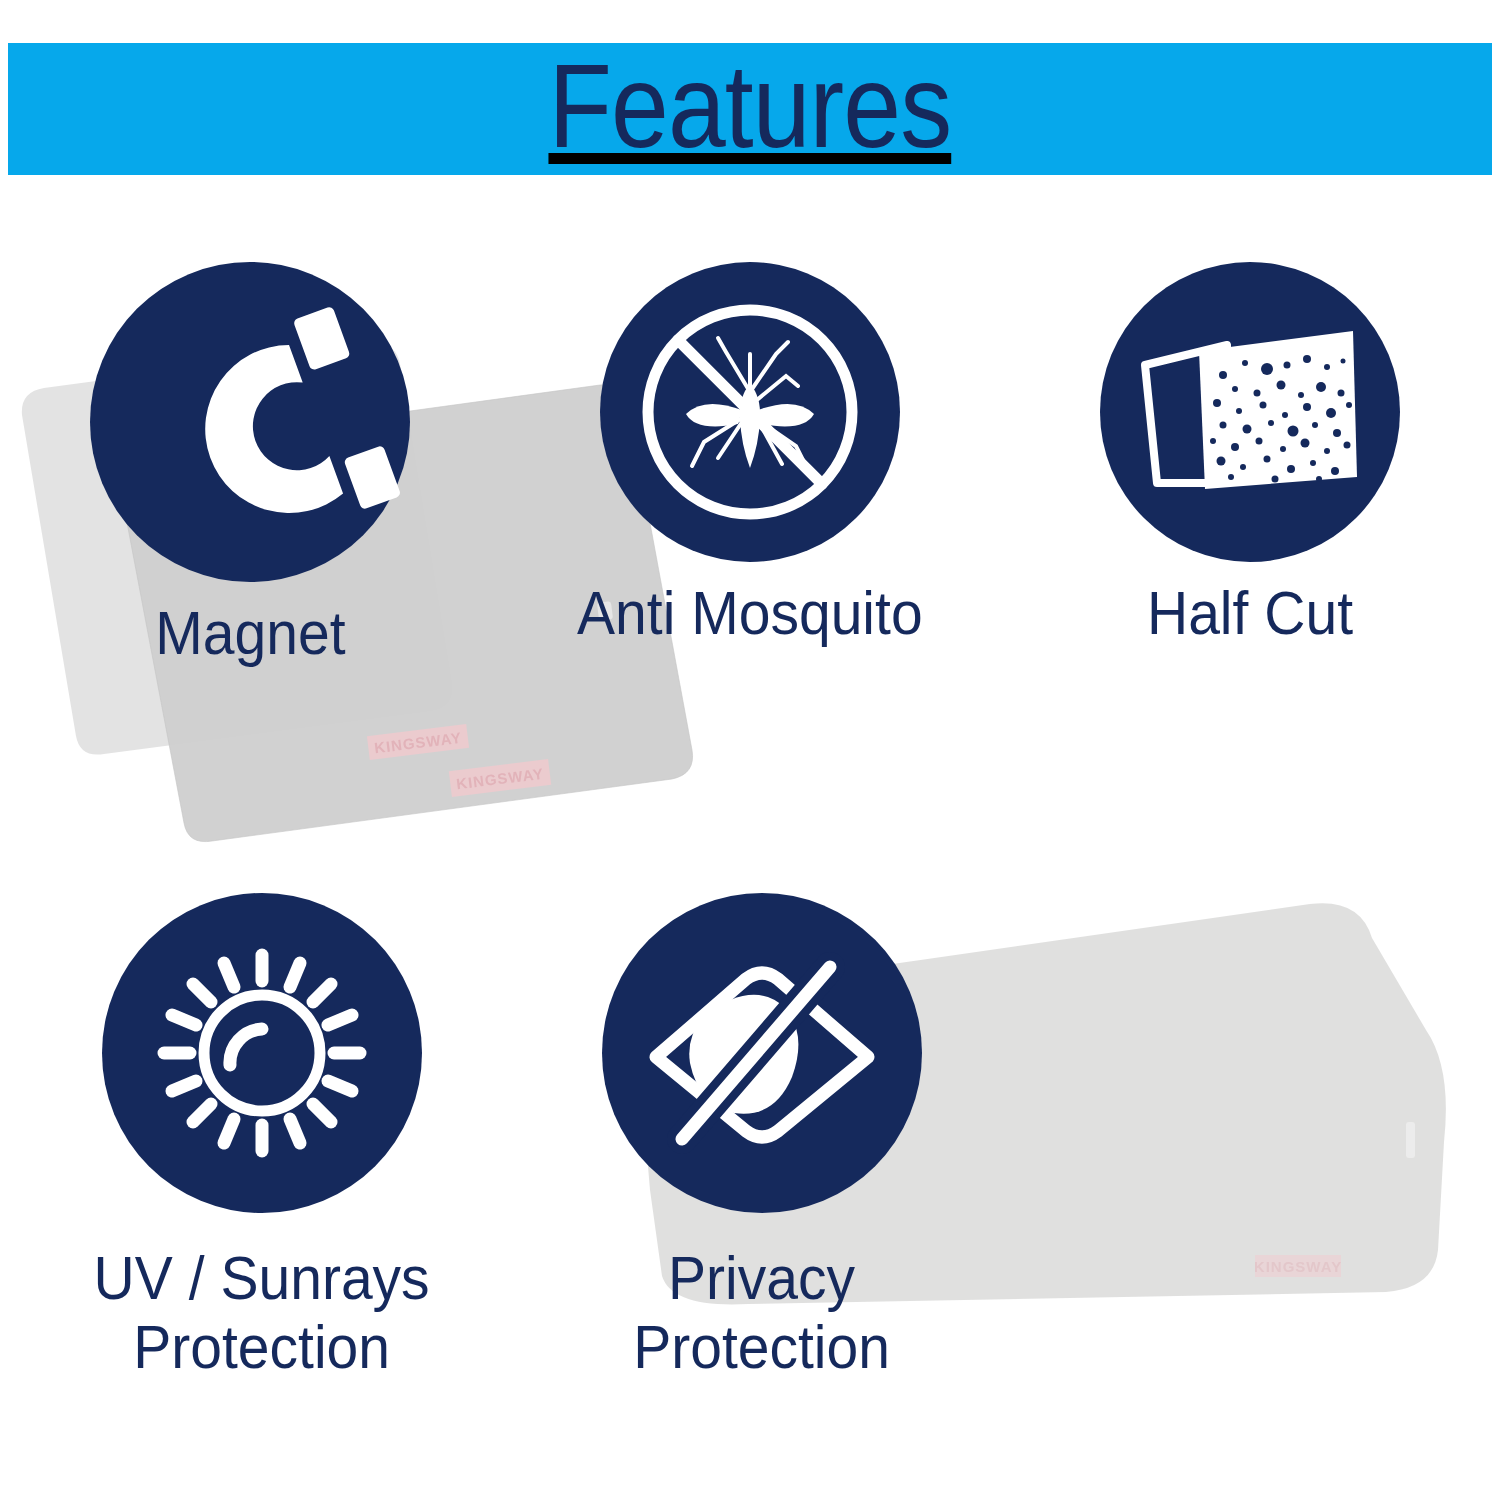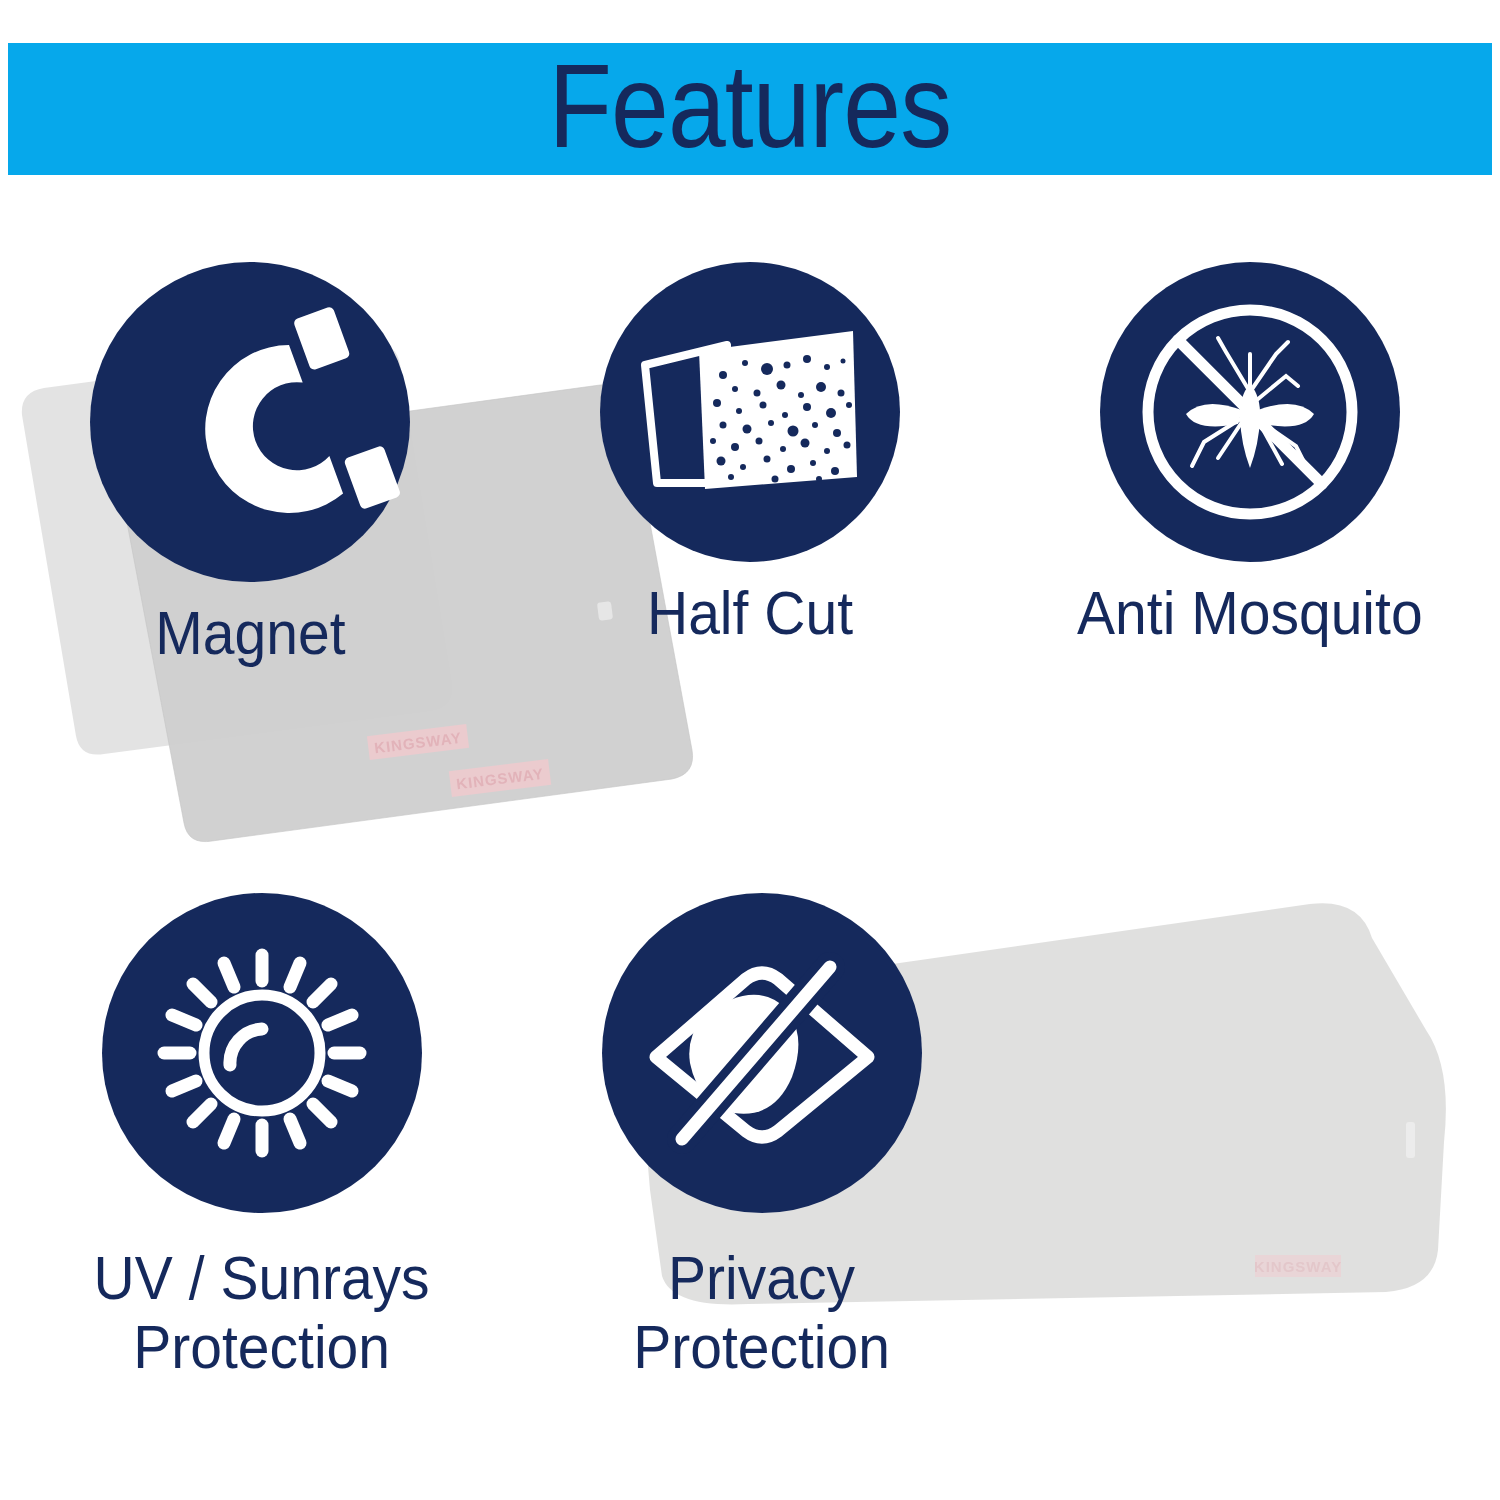--- a/index.html
+++ b/index.html
@@ -20,20 +20,21 @@
     position: absolute;
     left: 8px;
     top: 43px;
     width: 1484px;
     height: 132px;
     background: #06a8eb;
     display: flex;
     align-items: center;
     justify-content: center;
     z-index: 5;
+    text-decoration: underline;
   }
   #page-title {
     font-family: "Liberation Sans Narrow", "Liberation Sans", sans-serif;
     font-size: 118px;
     line-height: 1;
     font-weight: 400;
     color: #15295c;
     letter-spacing: -1px;
     transform: scaleX(0.88);
     transform-origin: center;
@@ -151,20 +152,49 @@
           <path d="M168,46 L168,86 A44,44 0 1 0 168,164 L168,204
                    A84,84 0 1 1 168,46 Z" fill="#ffffff"></path>
 
           <rect x="180" y="24" width="42" height="54" rx="5" fill="#ffffff"></rect>
 
           <rect x="180" y="172" width="42" height="54" rx="5" fill="#ffffff"></rect>
         </g>
       </svg>
     </div>
     <div class="feature-label">Magnet</div>
+  </div>
+
+  <div class="feature-cell">
+    <div class="icon-circle sm">
+      <svg width="240" height="240" viewBox="0 0 240 240">
+        <g stroke="#ffffff" fill="none" stroke-linecap="round">
+
+          <path d="M120,96 L120,62" stroke-width="4"></path>
+          <path d="M120,100 L96,60 L88,46" stroke-width="4"></path>
+          <path d="M120,100 L146,62 L158,50" stroke-width="4"></path>
+          <path d="M118,112 L84,86" stroke-width="4"></path>
+          <path d="M122,112 L156,84 L168,94" stroke-width="4"></path>
+          <path d="M112,126 L74,150 L62,174" stroke-width="4"></path>
+          <path d="M128,128 L166,154 L178,178" stroke-width="4"></path>
+          <path d="M112,130 L88,166" stroke-width="4"></path>
+          <path d="M130,132 L152,172" stroke-width="4"></path>
+        </g>
+
+        <path d="M112,118 Q74,104 56,122 Q66,140 108,132 Z" fill="#ffffff"></path>
+        <path d="M128,118 Q166,104 184,122 Q174,140 132,132 Z" fill="#ffffff"></path>
+
+        <path d="M120,92 Q131,104 130,126 Q129,152 120,176 Q111,152 110,126 Q109,104 120,92 Z" fill="#ffffff"></path>
+
+        <circle cx="120" cy="120" r="102" fill="none" stroke="#ffffff" stroke-width="11"></circle>
+
+        <line x1="48" y1="48" x2="192" y2="192" stroke="#ffffff" stroke-width="11" stroke-linecap="round"></line>
+      </svg>
+    </div>
+    <div class="feature-label">Anti Mosquito</div>
   </div>
 
   <div class="feature-cell">
     <div class="icon-circle sm">
       <svg width="230" height="210" viewBox="0 0 230 210">
 
         <path d="M10,58 L92,38 L92,176 L22,176 Z" fill="#15295c" stroke="#ffffff" stroke-width="8" stroke-linejoin="round"></path>
 
         <path d="M64,44 L218,24 L222,170 L70,182 Z" fill="#ffffff"></path>
 
@@ -209,49 +239,20 @@
             <circle cx="178" cy="156" r="3"></circle>
           <circle cx="200" cy="164" r="4"></circle>
             <circle cx="96" cy="170" r="3"></circle>
           <circle cx="140" cy="172" r="3.5"></circle>
             <circle cx="184" cy="172" r="3"></circle>
         </g>
       </svg>
     </div>
     <div class="feature-label">Half Cut</div>
   </div>
-
-  <div class="feature-cell">
-    <div class="icon-circle sm">
-      <svg width="240" height="240" viewBox="0 0 240 240">
-        <g stroke="#ffffff" fill="none" stroke-linecap="round">
-
-          <path d="M120,96 L120,62" stroke-width="4"></path>
-          <path d="M120,100 L96,60 L88,46" stroke-width="4"></path>
-          <path d="M120,100 L146,62 L158,50" stroke-width="4"></path>
-          <path d="M118,112 L84,86" stroke-width="4"></path>
-          <path d="M122,112 L156,84 L168,94" stroke-width="4"></path>
-          <path d="M112,126 L74,150 L62,174" stroke-width="4"></path>
-          <path d="M128,128 L166,154 L178,178" stroke-width="4"></path>
-          <path d="M112,130 L88,166" stroke-width="4"></path>
-          <path d="M130,132 L152,172" stroke-width="4"></path>
-        </g>
-
-        <path d="M112,118 Q74,104 56,122 Q66,140 108,132 Z" fill="#ffffff"></path>
-        <path d="M128,118 Q166,104 184,122 Q174,140 132,132 Z" fill="#ffffff"></path>
-
-        <path d="M120,92 Q131,104 130,126 Q129,152 120,176 Q111,152 110,126 Q109,104 120,92 Z" fill="#ffffff"></path>
-
-        <circle cx="120" cy="120" r="102" fill="none" stroke="#ffffff" stroke-width="11"></circle>
-
-        <line x1="48" y1="48" x2="192" y2="192" stroke="#ffffff" stroke-width="11" stroke-linecap="round"></line>
-      </svg>
-    </div>
-    <div class="feature-label">Anti Mosquito</div>
-  </div>
 </div>
 
 <div class="feature-row" id="feature-row-2">
 
   <div class="feature-cell">
     <div class="icon-circle">
       <svg width="220" height="220" viewBox="0 0 220 220">
         <circle cx="110" cy="110" r="58" fill="none" stroke="#ffffff" stroke-width="11"></circle>
         <path d="M78,122 A34,34 0 0 1 110,86" fill="none" stroke="#ffffff" stroke-width="13" stroke-linecap="round"></path>
         <g stroke="#ffffff" stroke-width="13" stroke-linecap="round">

